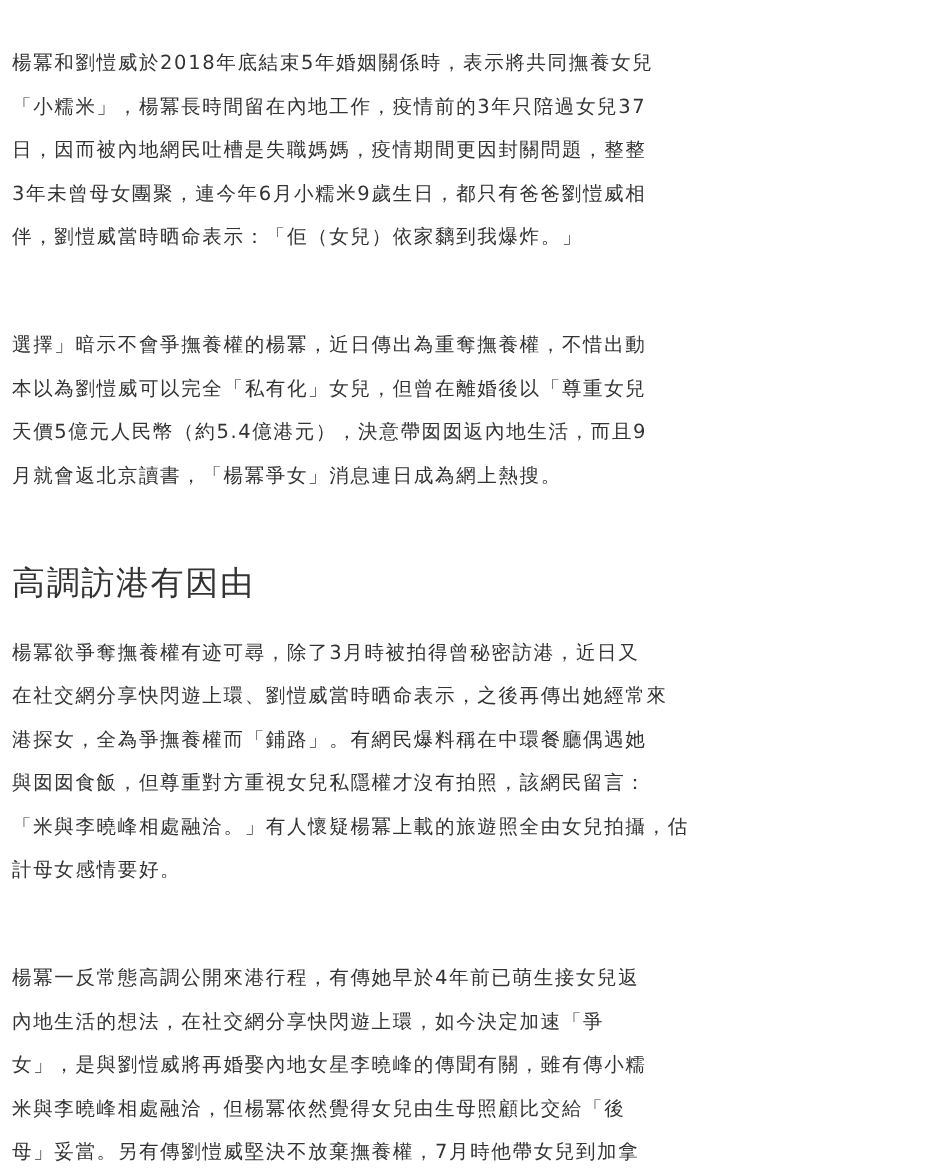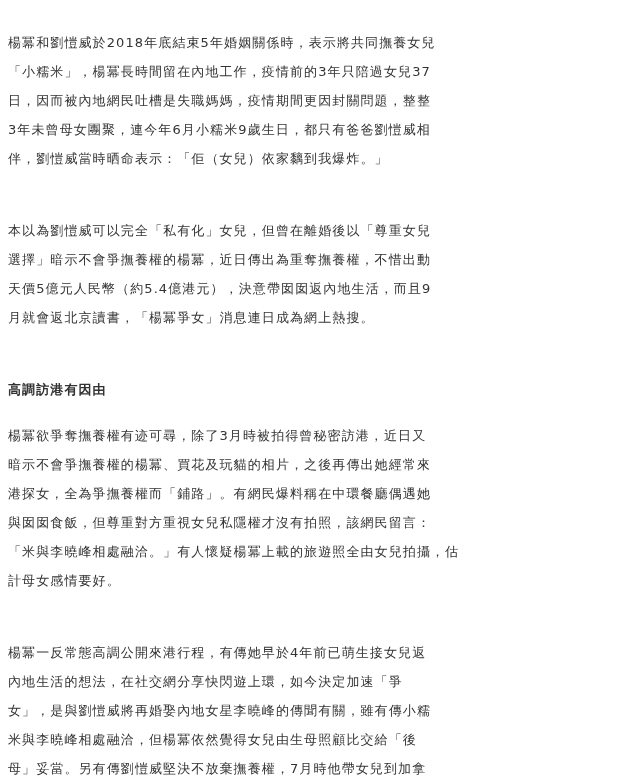--- a/index.html
+++ b/index.html
@@ -27,51 +27,51 @@
     line-height: 29px;
     letter-spacing: 1.1px;
     white-space: nowrap;
   }
   .line {
     display: block;
     height: 29px;
   }
   .heading {
     margin: 16px 0 17px 0;
-    font-size: 13px;
+    font-size: 22px;
     line-height: 29px;
     letter-spacing: 1.1px;
-    font-weight: bold;
+    font-weight: normal;
   }
 </style>
 </head>
 <body>
 
 <div class="article">
 
   <p class="para">
     <span class="line">楊冪和劉愷威於2018年底結束5年婚姻關係時，表示將共同撫養女兒</span>
     <span class="line">「小糯米」，楊冪長時間留在內地工作，疫情前的3年只陪過女兒37</span>
     <span class="line">日，因而被內地網民吐槽是失職媽媽，疫情期間更因封關問題，整整</span>
     <span class="line">3年未曾母女團聚，連今年6月小糯米9歲生日，都只有爸爸劉愷威相</span>
     <span class="line">伴，劉愷威當時晒命表示：「佢（女兒）依家黐到我爆炸。」</span>
   </p>
 
   <p class="para">
+    <span class="line">選擇」暗示不會爭撫養權的楊冪，近日傳出為重奪撫養權，不惜出動</span>
     <span class="line">本以為劉愷威可以完全「私有化」女兒，但曾在離婚後以「尊重女兒</span>
-    <span class="line">選擇」暗示不會爭撫養權的楊冪，近日傳出為重奪撫養權，不惜出動</span>
     <span class="line">天價5億元人民幣（約5.4億港元），決意帶囡囡返內地生活，而且9</span>
     <span class="line">月就會返北京讀書，「楊冪爭女」消息連日成為網上熱搜。</span>
   </p>
 
   <h2 class="heading">高調訪港有因由</h2>
 
   <p class="para">
     <span class="line">楊冪欲爭奪撫養權有迹可尋，除了3月時被拍得曾秘密訪港，近日又</span>
-    <span class="line">暗示不會爭撫養權的楊冪、買花及玩貓的相片，之後再傳出她經常來</span>
+    <span class="line">在社交網分享快閃遊上環、劉愷威當時晒命表示，之後再傳出她經常來</span>
     <span class="line">港探女，全為爭撫養權而「鋪路」。有網民爆料稱在中環餐廳偶遇她</span>
     <span class="line">與囡囡食飯，但尊重對方重視女兒私隱權才沒有拍照，該網民留言：</span>
     <span class="line">「米與李曉峰相處融洽。」有人懷疑楊冪上載的旅遊照全由女兒拍攝，估</span>
     <span class="line">計母女感情要好。</span>
   </p>
 
   <p class="para">
     <span class="line">楊冪一反常態高調公開來港行程，有傳她早於4年前已萌生接女兒返</span>
     <span class="line">內地生活的想法，在社交網分享快閃遊上環，如今決定加速「爭</span>
     <span class="line">女」，是與劉愷威將再婚娶內地女星李曉峰的傳聞有關，雖有傳小糯</span>

